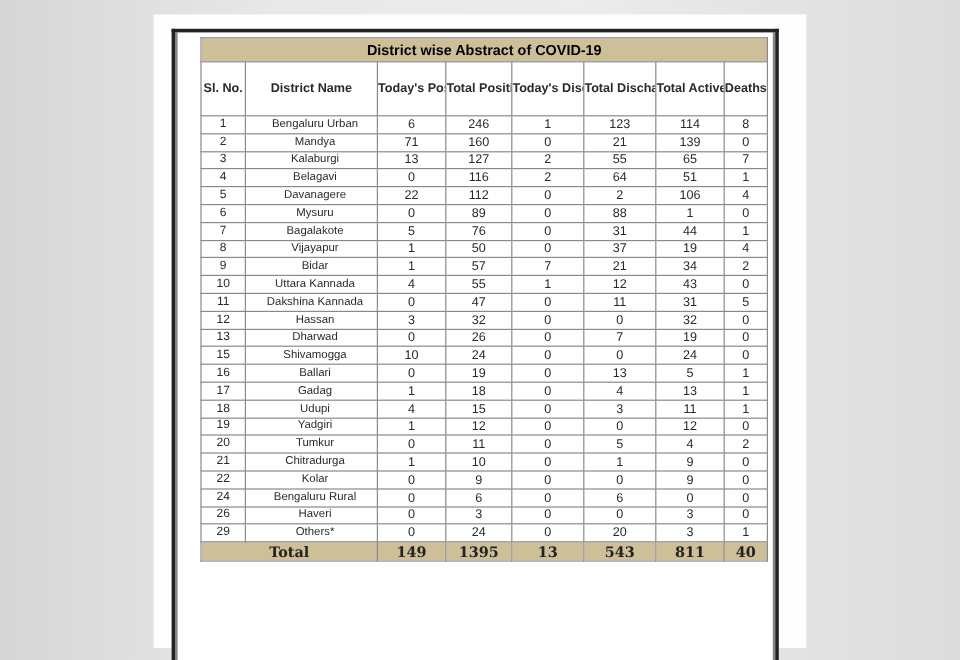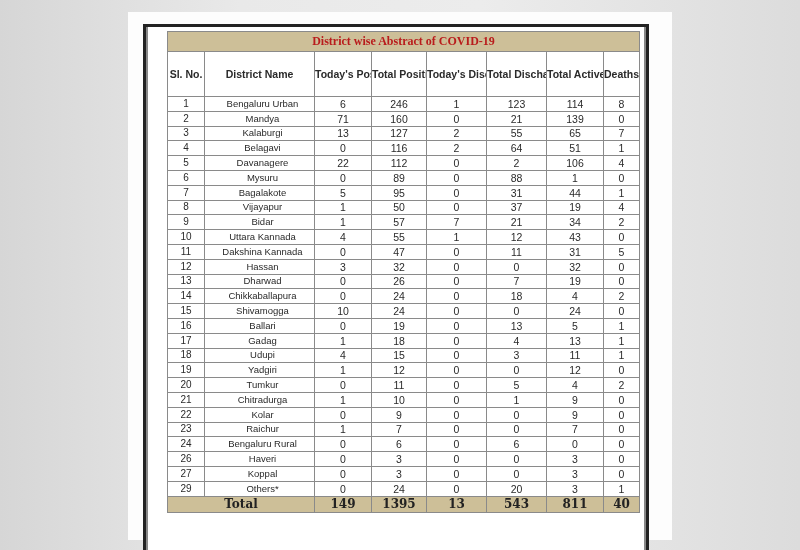--- a/index.html
+++ b/index.html
@@ -22,21 +22,21 @@
     position:absolute; left:21px; top:4px; width:472px;
     border-collapse:collapse; table-layout:fixed;
     color:#2a2a2a;
   }
   table.abstract td, table.abstract th {
     border:1px solid #8a8a8a; padding:0; text-align:center;
     overflow:hidden; white-space:nowrap;
   }
   .title-row th {
     background:#cdbf98; height:19px;
-    font-family:Liberation Serif, serif; font-weight:bold; font-size:12px; color:#b91c1c;
+    font-family:Liberation Sans, sans-serif; font-weight:bold; font-size:12px; color:#000000;
   }
   .head-row th {
     height:44px; font-size:10.5px; font-weight:bold; line-height:13px;
     white-space:normal; background:#fff;margin-left:30px;
   }
   .data-row td { height:13.8px; font-size:10.5px; line-height:12px; }
   .data-row td.name { text-align:center; padding-left:6px; font-size:9.5px; }
   .data-row td.sl { font-size:10px; }
   .total-row td {
     background:#cdbf98; height:15px;
@@ -132,21 +132,21 @@
             <td>89</td>
             <td>0</td>
             <td>88</td>
             <td>1</td>
             <td>0</td>
           </tr>
           <tr class="data-row">
             <td class="sl">7</td>
             <td class="name">Bagalakote</td>
             <td>5</td>
-            <td>95</td>
+            <td>76</td>
             <td>0</td>
             <td>31</td>
             <td>44</td>
             <td>1</td>
           </tr>
           <tr class="data-row">
             <td class="sl">8</td>
             <td class="name">Vijayapur</td>
             <td>1</td>
             <td>50</td>
@@ -199,30 +199,20 @@
             <td class="sl">13</td>
             <td class="name">Dharwad</td>
             <td>0</td>
             <td>26</td>
             <td>0</td>
             <td>7</td>
             <td>19</td>
             <td>0</td>
           </tr>
           <tr class="data-row">
-            <td class="sl">14</td>
-            <td class="name">Chikkaballapura</td>
-            <td>0</td>
-            <td>24</td>
-            <td>0</td>
-            <td>18</td>
-            <td>4</td>
-            <td>2</td>
-          </tr>
-          <tr class="data-row">
             <td class="sl">15</td>
             <td class="name">Shivamogga</td>
             <td>10</td>
             <td>24</td>
             <td>0</td>
             <td>0</td>
             <td>24</td>
             <td>0</td>
           </tr>
           <tr class="data-row">
@@ -289,52 +279,32 @@
             <td class="sl">22</td>
             <td class="name">Kolar</td>
             <td>0</td>
             <td>9</td>
             <td>0</td>
             <td>0</td>
             <td>9</td>
             <td>0</td>
           </tr>
           <tr class="data-row">
-            <td class="sl">23</td>
-            <td class="name">Raichur</td>
-            <td>1</td>
-            <td>7</td>
-            <td>0</td>
-            <td>0</td>
-            <td>7</td>
-            <td>0</td>
-          </tr>
-          <tr class="data-row">
             <td class="sl">24</td>
             <td class="name">Bengaluru Rural</td>
             <td>0</td>
             <td>6</td>
             <td>0</td>
             <td>6</td>
             <td>0</td>
             <td>0</td>
           </tr>
           <tr class="data-row">
             <td class="sl">26</td>
             <td class="name">Haveri</td>
-            <td>0</td>
-            <td>3</td>
-            <td>0</td>
-            <td>0</td>
-            <td>3</td>
-            <td>0</td>
-          </tr>
-          <tr class="data-row">
-            <td class="sl">27</td>
-            <td class="name">Koppal</td>
             <td>0</td>
             <td>3</td>
             <td>0</td>
             <td>0</td>
             <td>3</td>
             <td>0</td>
           </tr>
           <tr class="data-row">
             <td class="sl">29</td>
             <td class="name">Others*</td>

